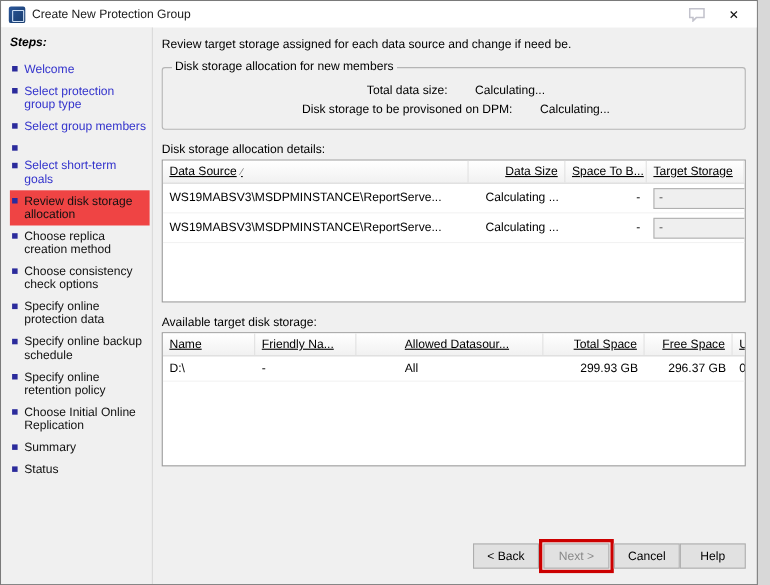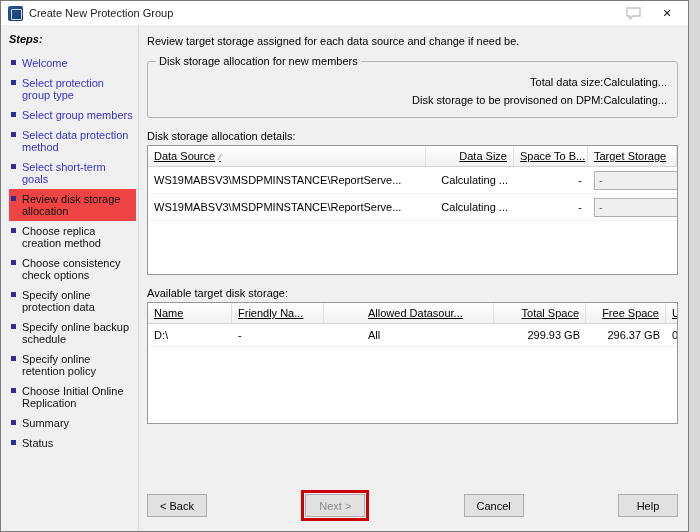--- a/index.html
+++ b/index.html
@@ -81,21 +81,21 @@
   .step.current .step-label { color: #111; }
   .step.todo .step-label { color: #111; }
   
   .main { flex: 1; display: flex; flex-direction: column; padding: 8px 10px 8px 8px; min-width: 0; }
   .intro { margin-top: 2px; }
   fieldset.groupbox {
     margin-top: 8px; border: 1px solid #b5b5b5; border-radius: 3px;
     padding: 6px 8px 8px 8px;
   }
   fieldset.groupbox legend { padding: 0 3px; font-size: 11px; }
-  .kv-row { display: flex; justify-content: flex-end; padding: 3px 2px 3px 6px; }
+  .kv-row { display: flex; justify-content: center; padding: 3px 2px 3px 6px; gap: 25px; }
   .section-label { margin-top: 12px; }
   .tbl {
     margin-top: 3px; background: #fff; border: 1px solid #999;
     display: flex; flex-direction: column; overflow: hidden;
   }
   .tbl.details { height: 130px; }
   .tbl.storage { height: 122px; }
   .tbl-head {
     display: flex; flex: none; height: 21px;
     background: linear-gradient(#ffffff, #f1f1f1);
@@ -124,21 +124,21 @@
   }
   
   .s-name { width: 84px; flex: none; }
   .s-friendly { width: 92px; flex: none; }
   .s-allowed { width: 132px; flex: none; margin-left: 38px; }
   .s-total { width: 92px; flex: none; }
   .s-free { width: 80px; flex: none; }
   .s-under { flex: 1; }
   
   .footer {
-    margin-top: auto; display: flex; justify-content: space-between;
+    margin-top: auto; display: flex; justify-content: flex-end;
     align-items: center; gap: 0; padding: 6px 0 2px 0;
   }
   .btn {
     min-width: 60px; height: 23px; background: #e1e1e1;
     border: 1px solid #adadad; font-size: 11px;
     font-family: "Liberation Sans", sans-serif; cursor: default; padding: 0 8px;
   }
   .btn.disabled { color: #8a8a8a; }
   .annotation-box { border: 3px solid #cc0000; padding: 1px; line-height: 0; }
 </style>
@@ -173,21 +173,20 @@
       <div class="step done">
         <span class="bullet"></span>
         <span class="step-label">Select protection group type</span>
       </div>
       <div class="step done">
         <span class="bullet"></span>
         <span class="step-label">Select group members</span>
       </div>
       <div class="step done">
         <span class="bullet"></span>
-        <span class="step-label">Select data protection method</span>
       </div>
       <div class="step done">
         <span class="bullet"></span>
         <span class="step-label">Select short-term goals</span>
       </div>
       <div class="step current">
         <span class="bullet"></span>
         <span class="step-label">Review disk storage allocation</span>
       </div>
       <div class="step todo">

